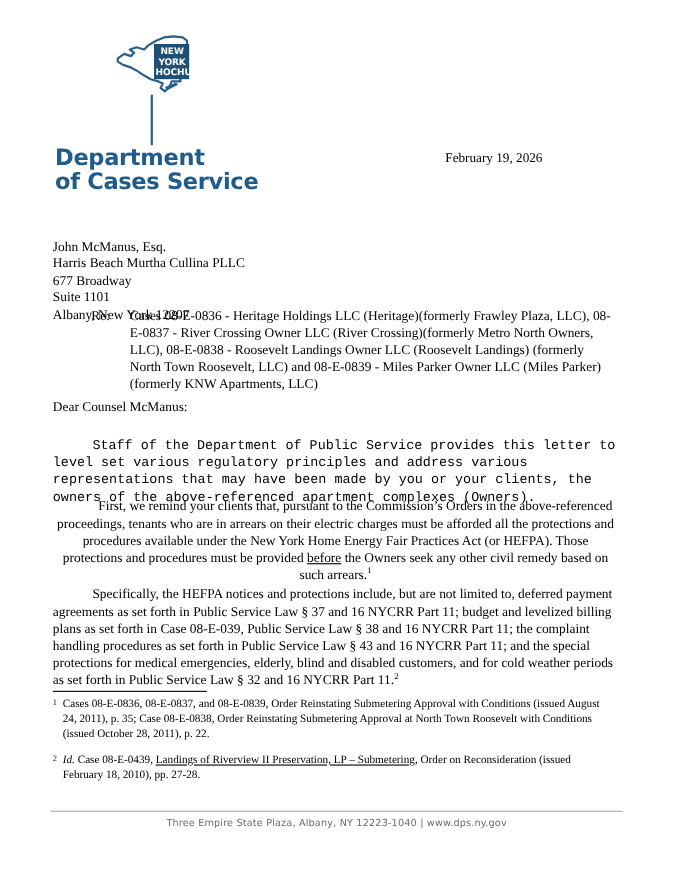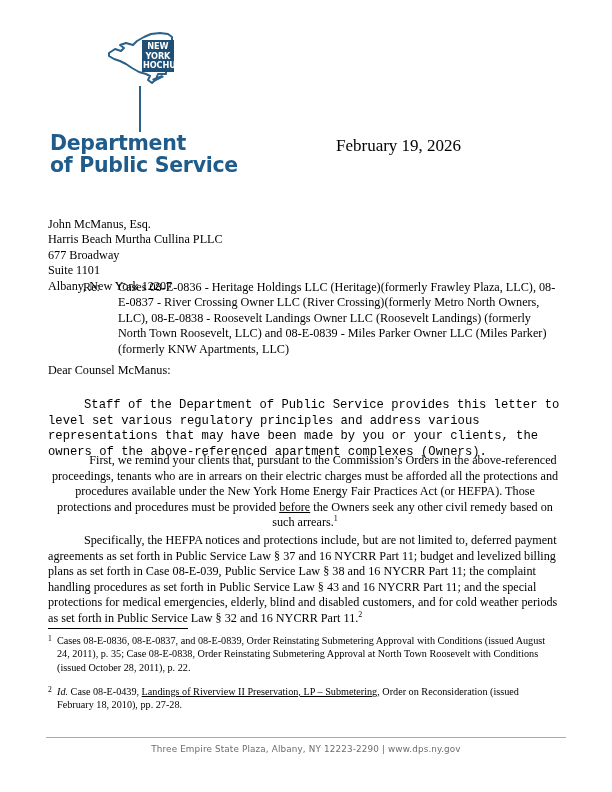--- a/index.html
+++ b/index.html
@@ -84,22 +84,22 @@
     left: 48px;
     top: 0;
     width: 514px;
   }
 
   .date-line {
     position: absolute;
     left: 0;
     top: 136px;
     width: 514px;
-    font-size: 17px;
-    text-align: left;
+    font-size: 12px;
+    text-align: center;
     padding-left: 288px;
     box-sizing: border-box;
   }
 
   .recipient {
     position: absolute;
     left: 0;
     top: 174px;
     font-size: 12.2px;
     line-height: 15.4px;
@@ -221,21 +221,21 @@
                   font-size:8.2px; line-height:9.6px; text-align:center; padding-top:1px;
                   letter-spacing:-0.1px;">
         <div>NEW</div>
         <div>YORK</div>
         <div>HOCHUL</div>
       </div>
     </div>
     <div class="logo-divider"></div>
     <div class="logo-words">
       <div>Department</div>
-      <div>of Public Service</div>
+      <div>of Cases Service</div>
     </div>
   </div>
 
 
 </div>
 
 <div class="sheet">
 
   <div class="date-line">February 19, 2026</div>
 
@@ -270,13 +270,13 @@
     <span class="fn-num">1</span><span>Cases 08-E-0836, 08-E-0837, and 08-E-0839, Order Reinstating Submetering Approval with Conditions (issued August 24, 2011), p. 35; Case 08-E-0838, Order Reinstating Submetering Approval at North Town Roosevelt with Conditions (issued October 28, 2011), p. 22.</span>
   </div>
 
   <div class="footnote">
     <span class="fn-num">2</span><span class="it">Id.</span><span> Case 08-E-0439, </span><span class="u">Landings of Riverview II Preservation, LP – Submetering</span><span>, Order on Reconsideration (issued February 18, 2010), pp. 27-28.</span>
   </div>
 
 </div>
 
 <div class="footer-rule"></div>
-<div class="footer-text">Three Empire State Plaza, Albany, NY  12223-2290  |  www.dps.ny.gov</div>
+<div class="footer-text">Three Empire State Plaza, Albany, NY  12223-1040  |  www.dps.ny.gov</div>
 
 </body></html>

